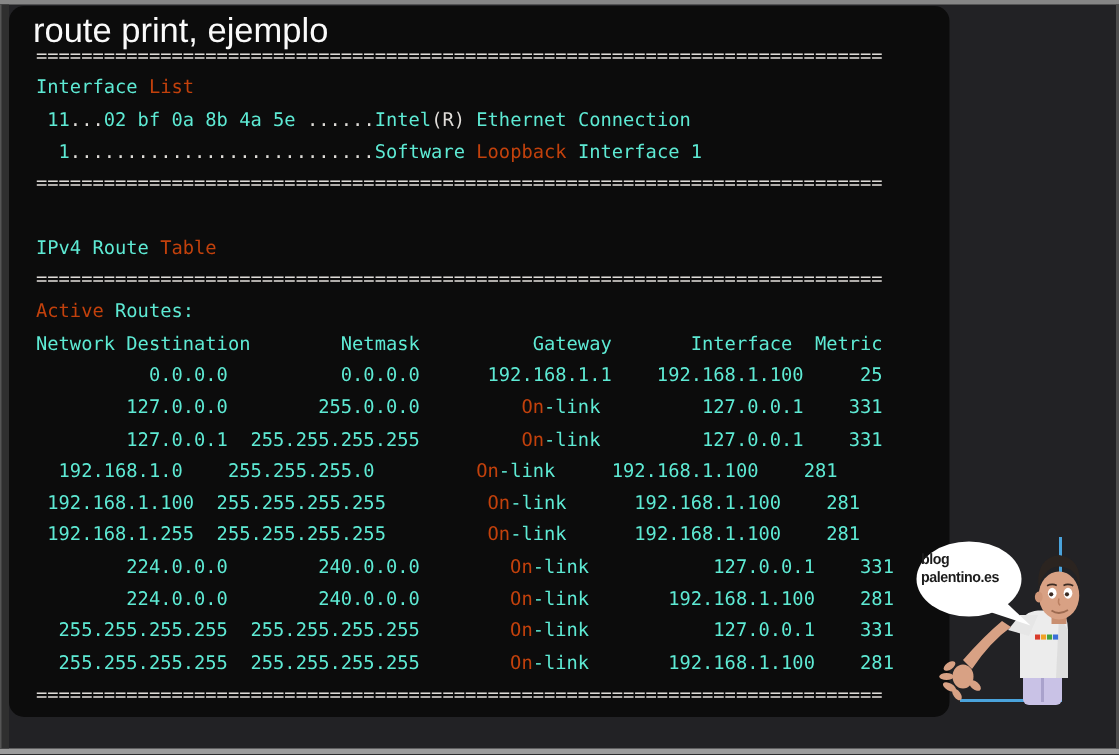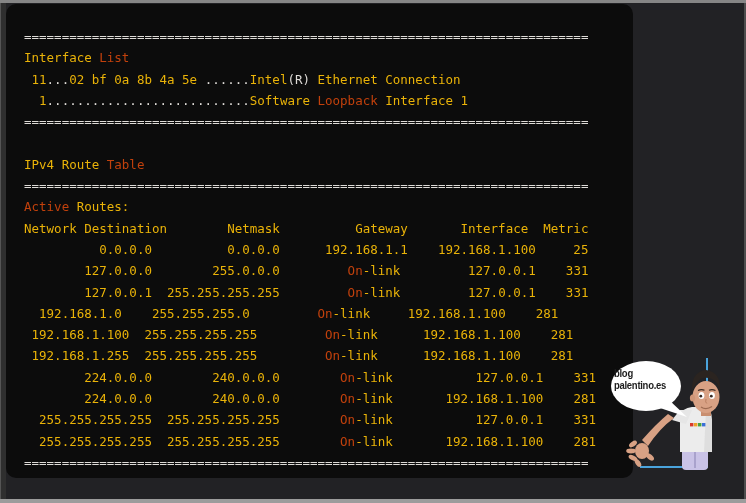--- a/index.html
+++ b/index.html
@@ -12,21 +12,21 @@
   .frame-right{position:absolute;right:0;top:3px;width:2px;height:496px;background:#4d4d4d;}
 
   
   .terminal{position:absolute;left:6px;top:4px;width:627px;height:474px;background:#0c0c0c;
             border-radius:10px;z-index:1;}
   .title{position:absolute;left:16px;top:3px;color:#fafafa;font-size:23px;line-height:26px;
          font-weight:400;letter-spacing:0;white-space:nowrap;}
   .console{position:absolute;left:18px;top:22px;margin:0;font:12.5px/21.3px "DejaVu Sans Mono",monospace;
            white-space:pre;color:#e23a68;}
   .console .cline{height:21.3px;}
-  .p{color:#eab308;}
+  .p{color:#5eead4;}
   .o{color:#c2410c;}
   .w{color:#dfdcd8;}
 
   
   .blue-box{position:absolute;left:640px;top:358px;width:66px;height:108px;
             border-right:2px solid #4aa3dc;border-bottom:2px solid #4aa3dc;z-index:2;}
 
   
   .bubble-svg{position:absolute;left:606px;top:354px;z-index:4;}
   .bubble-text{position:absolute;left:614px;top:368px;z-index:5;color:#1c1c1c;
@@ -34,20 +34,21 @@
                transform:scale(0.95,1);transform-origin:left top;}
   
   .mascot-svg{position:absolute;left:626px;top:358px;z-index:3;}
 </style>
 </head>
 <body>
 
 <div id="stage">
 
   <div class="terminal">
+    <div class="title">route print, ejemplo</div>
     <pre class="console" id="console"><div class="cline"><span class="w">===========================================================================</span></div><div class="cline"><span class="p">Interface </span><span class="o">List</span></div><div class="cline"><span class="p"> 11</span><span class="w">...</span><span class="p">02 bf 0a 8b 4a 5e </span><span class="w">......</span><span class="p">Intel</span><span class="w">(R)</span><span class="p"> Ethernet Connection</span></div><div class="cline"><span class="p">  1</span><span class="w">...........................</span><span class="p">Software </span><span class="o">Loopback</span><span class="p"> Interface 1</span></div><div class="cline"><span class="w">===========================================================================</span></div><div class="cline">&nbsp;</div><div class="cline"><span class="p">IPv4 Route </span><span class="o">Table</span></div><div class="cline"><span class="w">===========================================================================</span></div><div class="cline"><span class="o">Active</span><span class="p"> Routes:</span></div><div class="cline"><span class="p">Network Destination        Netmask          Gateway       Interface  Metric</span></div><div class="cline"><span class="p">          0.0.0.0          0.0.0.0      192.168.1.1    192.168.1.100     25</span></div><div class="cline"><span class="p">        127.0.0.0        255.0.0.0         </span><span class="o">On</span><span class="p">-link         127.0.0.1    331</span></div><div class="cline"><span class="p">        127.0.0.1  255.255.255.255         </span><span class="o">On</span><span class="p">-link         127.0.0.1    331</span></div><div class="cline"><span class="p">  192.168.1.0    255.255.255.0         </span><span class="o">On</span><span class="p">-link     192.168.1.100    281</span></div><div class="cline"><span class="p"> 192.168.1.100  255.255.255.255         </span><span class="o">On</span><span class="p">-link      192.168.1.100    281</span></div><div class="cline"><span class="p"> 192.168.1.255  255.255.255.255         </span><span class="o">On</span><span class="p">-link      192.168.1.100    281</span></div><div class="cline"><span class="p">        224.0.0.0        240.0.0.0        </span><span class="o">On</span><span class="p">-link           127.0.0.1    331</span></div><div class="cline"><span class="p">        224.0.0.0        240.0.0.0        </span><span class="o">On</span><span class="p">-link       192.168.1.100    281</span></div><div class="cline"><span class="p">  255.255.255.255  255.255.255.255        </span><span class="o">On</span><span class="p">-link           127.0.0.1    331</span></div><div class="cline"><span class="p">  255.255.255.255  255.255.255.255        </span><span class="o">On</span><span class="p">-link       192.168.1.100    281</span></div><div class="cline"><span class="w">===========================================================================</span></div></pre>
   </div>
 
   <div class="blue-box"></div>
 
   <svg class="mascot-svg" width="96" height="112" viewBox="0 0 96 112">
 
     <rect x="56" y="90" width="26" height="22" rx="4" fill="#c9c2e6"></rect>
     <rect x="68" y="92" width="2" height="18" fill="#a9a2cc"></rect>
 

